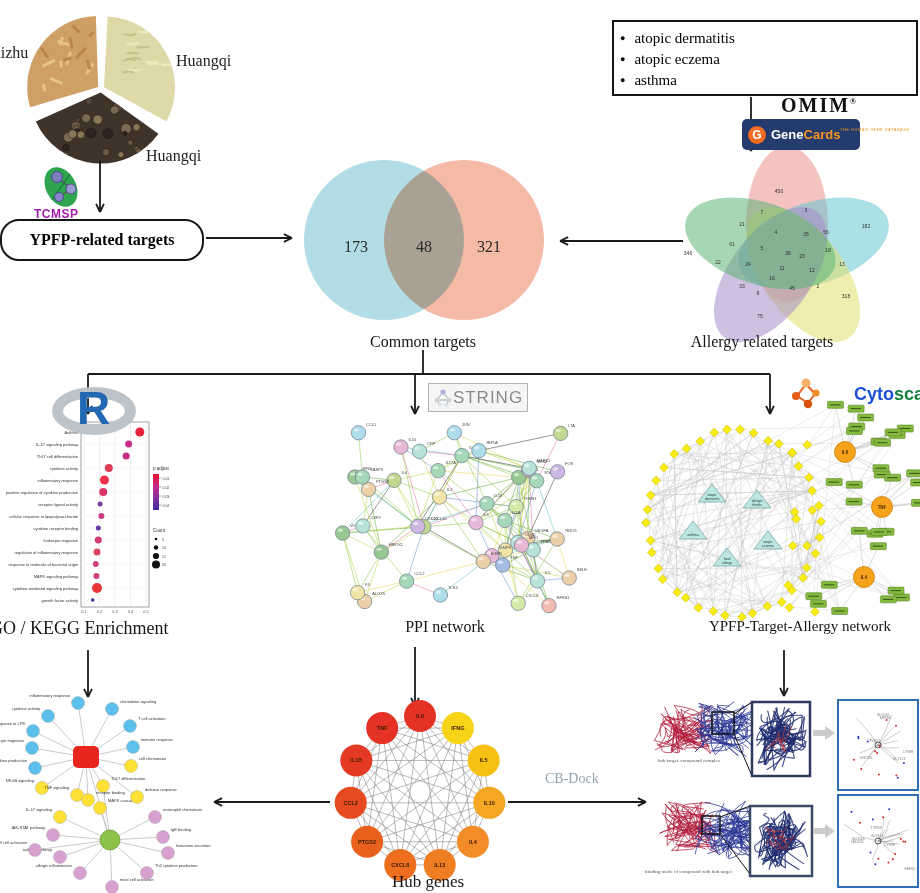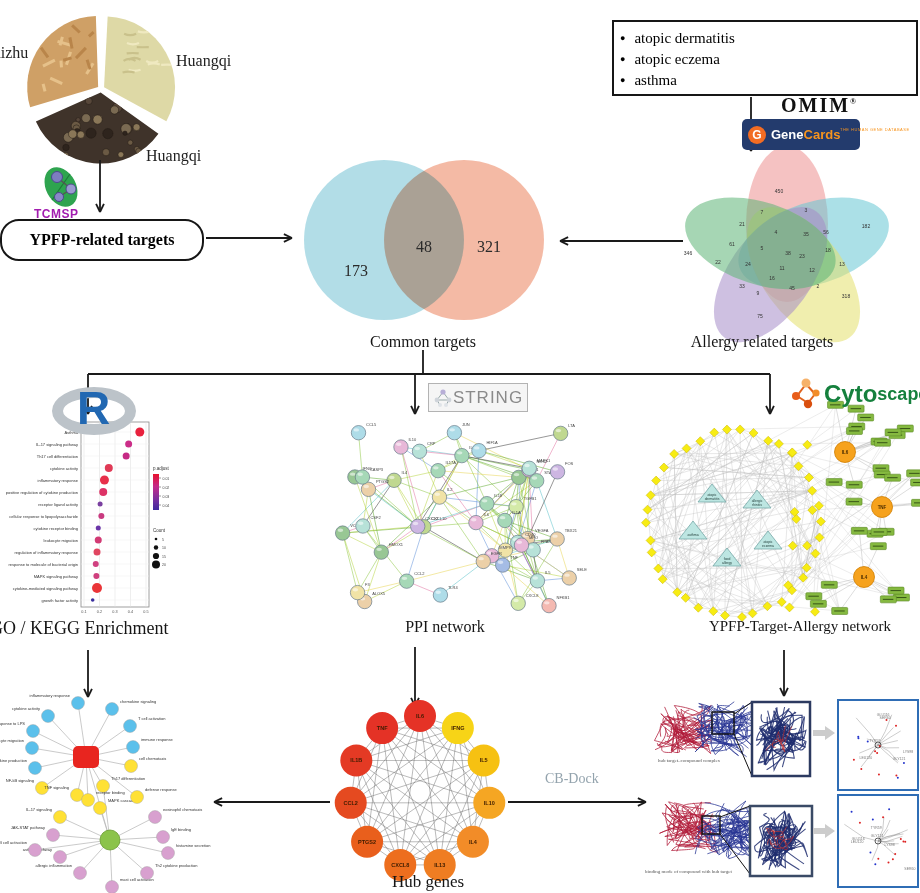--- a/index.html
+++ b/index.html
@@ -28,21 +28,21 @@
   .gc-line1 .orange{color:#f7941e;}
   .gc-sub{font-size:8px;transform:scale(.5);transform-origin:left top;color:#f7941e;letter-spacing:1px;white-space:nowrap;}
   #r-logo{left:50px;top:381px;width:90px;height:60px;}
   #r-ring{position:absolute;left:2px;top:6px;width:62px;height:26px;border:11px solid #bcc3c9;border-radius:50%;}
   #r-letter{position:absolute;left:27px;top:0px;font:bold 46px "Liberation Sans",sans-serif;color:#2268b2;}
   #string-logo{left:428px;top:383px;width:100px;height:29px;border:1.5px solid #b3b3b3;background:#f5f5f5;
                display:flex;align-items:center;justify-content:center;box-sizing:border-box;
                font-family:"Liberation Sans",sans-serif;}
   #string-logo .txt{font-size:17px;color:#8a8a8a;letter-spacing:1px;}
   #cytoscape-logo{left:788px;top:376px;display:flex;align-items:center;font-family:"Liberation Sans",sans-serif;}
-  #cytoscape-logo .p1{font-size:24px;font-weight:bold;color:#15803d;}
+  #cytoscape-logo .p1{font-size:18px;font-weight:bold;color:#1d4ed8;margin-left:30px;}
   #cytoscape-logo .p2{font-size:18px;font-weight:bold;color:#15803d;}
   #tcmsp-text{left:34px;top:207px;font:bold 12px "Liberation Sans",sans-serif;color:#a21caf;letter-spacing:.5px;}
   .venn-num{position:absolute;font-size:16px;color:#2a2a2a;transform:translate(-50%,-50%);}
   .micro{font-size:10px;transform:scale(.5);transform-origin:left top;color:#555;position:absolute;white-space:nowrap;}
   #cbdock{left:545px;top:771px;font-size:14px;color:#93a3ad;}
 </style>
 </head>
 <body>
 
 <div id="canvas">
@@ -1310,21 +1310,21 @@
   </span>
   <div class="abs" id="genecards">
     <span class="gc-icon">G</span>
     <span class="gc-text">
       <span class="gc-line1"><span>Gene</span><span class="orange">Cards</span></span>
       <span class="gc-sub">THE HUMAN GENE DATABASE</span>
     </span>
   </div>
 
   
-  <span class="venn-num" style="left:356px;top:247px;margin-top:24px;">173</span>
+  <span class="venn-num" style="left:356px;top:247px;">173</span>
   <span class="venn-num" style="left:424px;top:247px;">48</span>
   <span class="venn-num" style="left:489px;top:247px;">321</span>
   <span class="cap" style="left:423px;top:333px;font-size:16px;transform:translateX(-50%);">Common targets</span>
   <span class="cap" style="left:762px;top:333px;font-size:16px;transform:translateX(-50%);">Allergy related targets</span>
 
   
   <div class="abs" id="r-logo">
     <div id="r-ring"></div>
     <span id="r-letter">R</span>
   </div>

